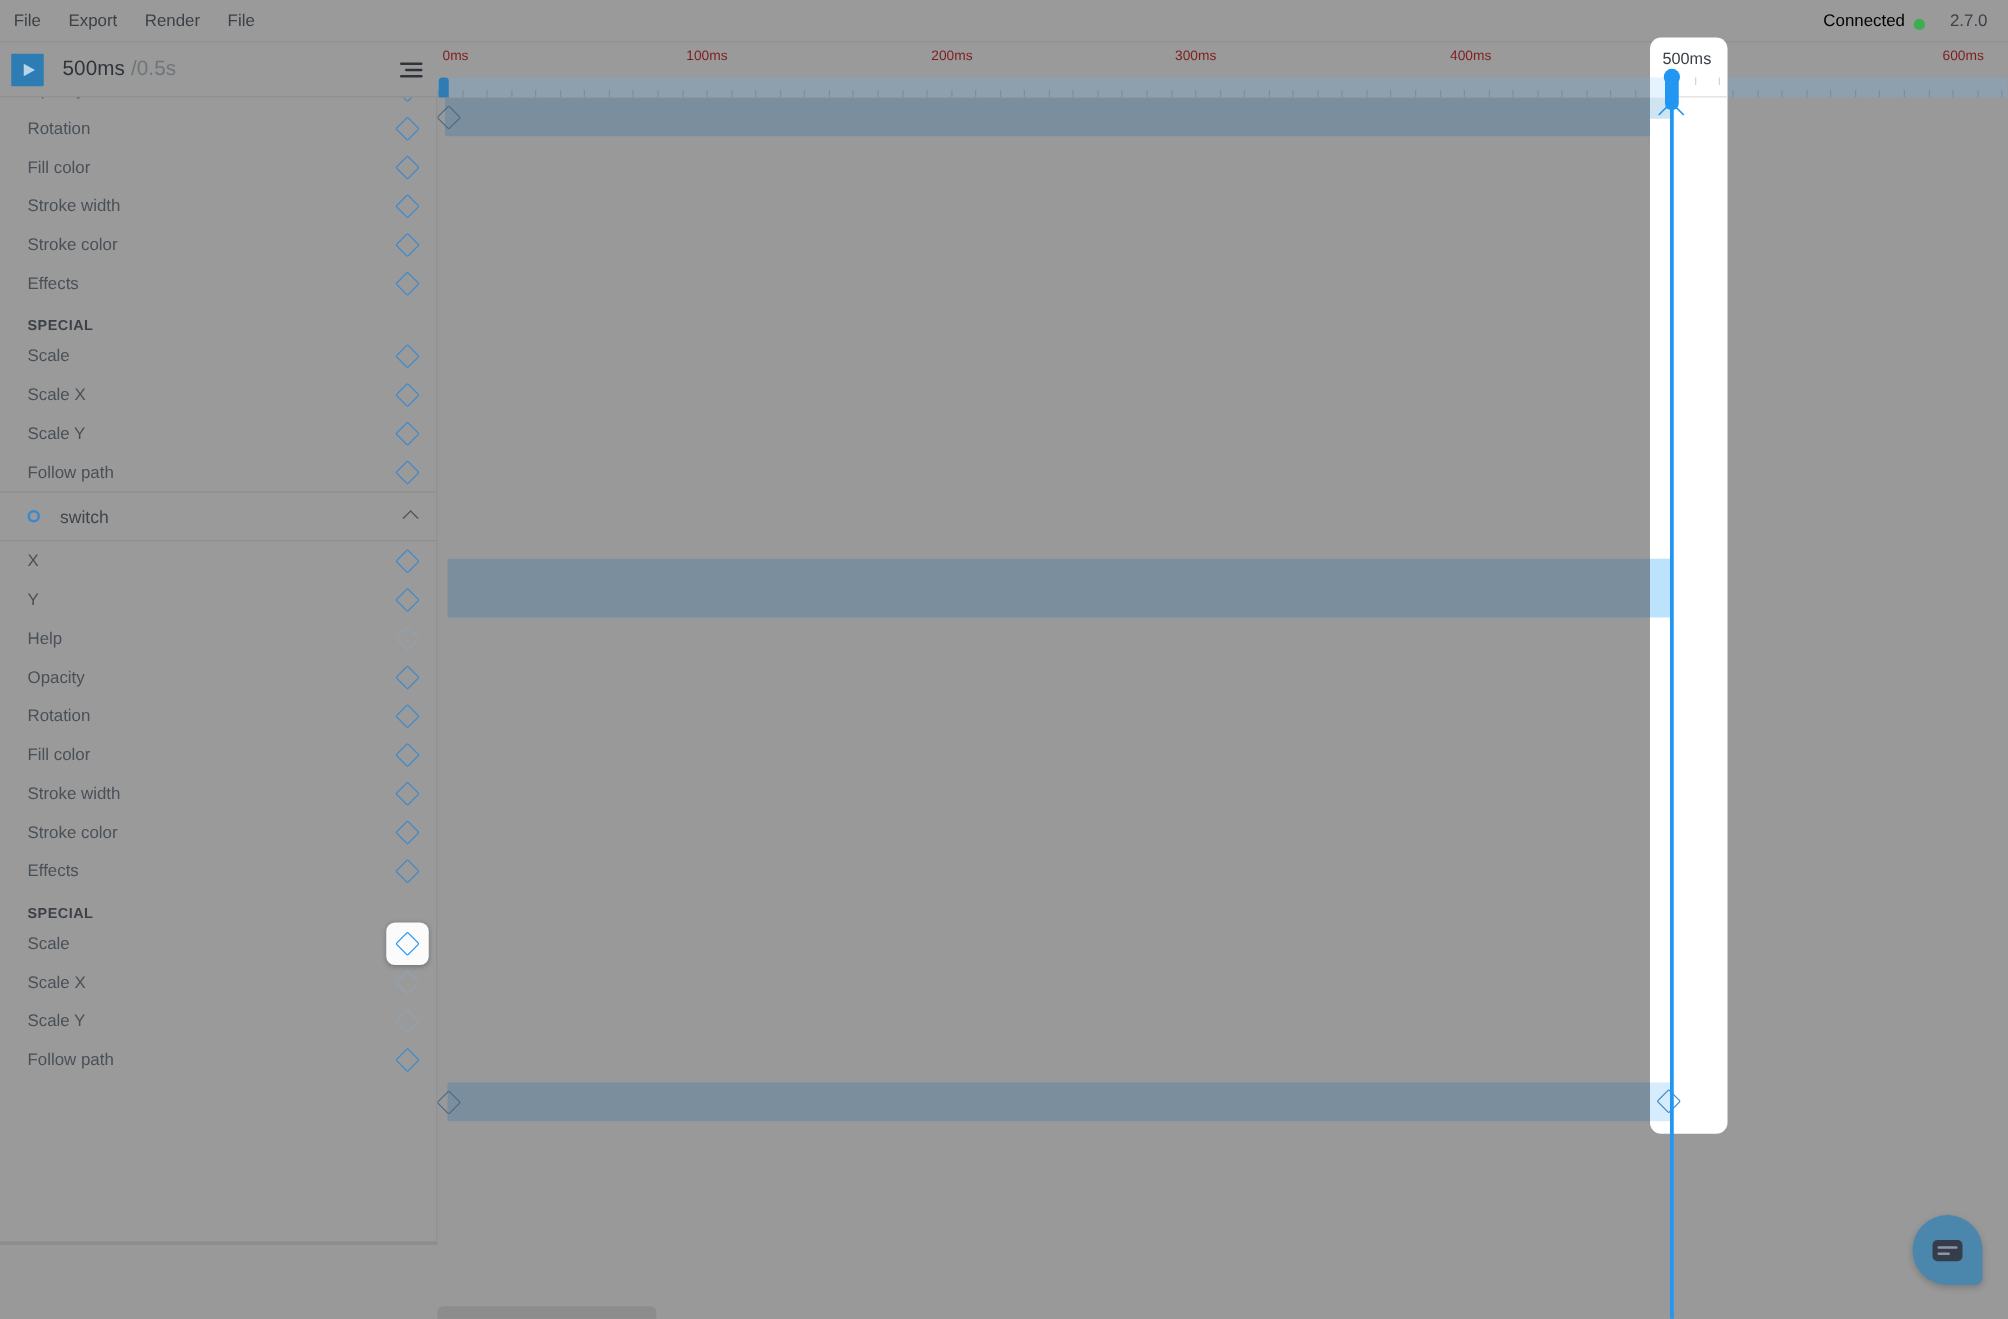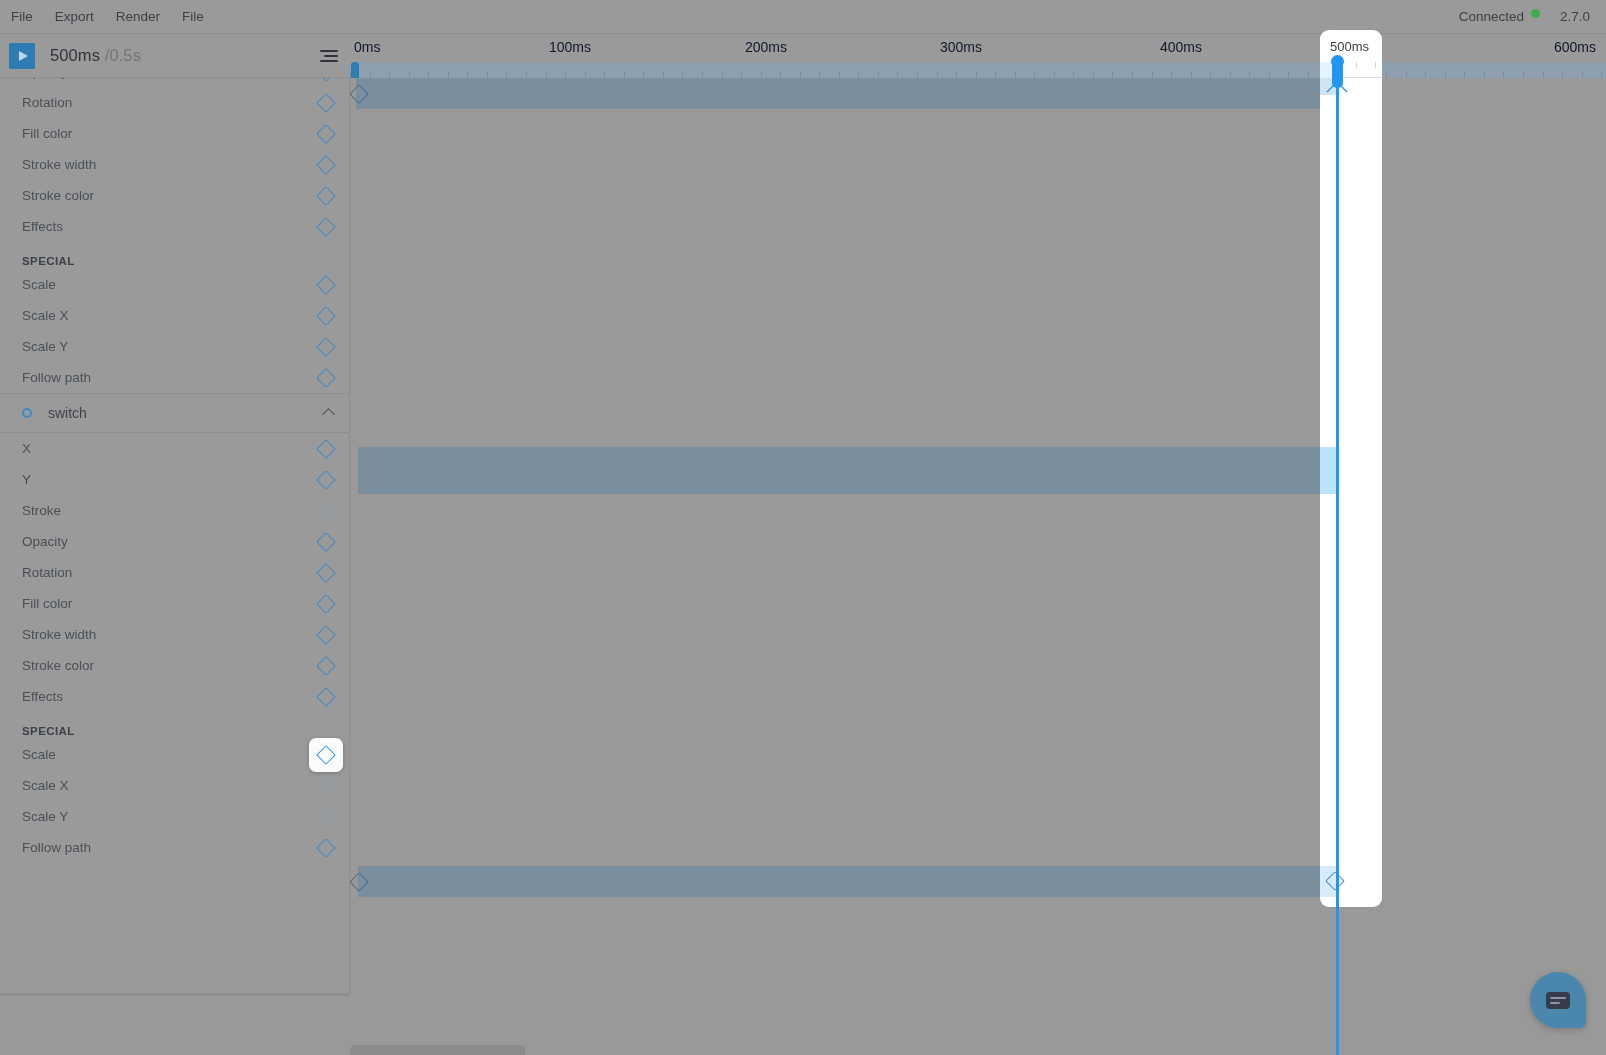--- a/index.html
+++ b/index.html
@@ -18,21 +18,21 @@
     background: #9a9a9a;
     display: flex; align-items: center;
     font-size: 13.5px;
     border-bottom: 1px solid #8e8e8e;
   }
   .menu-item {
     padding: 11px 11px; line-height: 34px;
     color: #3c4147; cursor: default;
   }
   #menubar .spacer { flex: 1; }
-  #conn-wrap { display: flex; align-items: flex-start; gap: 7px; font-size: 13.5px; color: #404040; }
+  #conn-wrap { display: flex; align-items: flex-end; gap: 7px; font-size: 13.5px; color: #000000; }
   #conn-dot { width: 9px; height: 9px; border-radius: 50%; background: #3cae4f; display: inline-block; }
   #version { font-size: 13.5px; color: #3c4147; margin: 0 16px 0 20px; }
 
   
   #toolbar {
     position: absolute; top: 34px; left: 0;
     width: 350px; height: 44px;
     background: #9a9a9a;
     display: flex; align-items: center;
     border-bottom: 1px solid #8e8e8e;
@@ -123,21 +123,21 @@
   }
 
   
   #ruler {
     position: absolute; top: 34px; left: 350px;
     width: 1256px; height: 28px;
     background: #9a9a9a;
   }
   .tick-label {
     position: absolute; top: 5px;
-    font-size: 14px; color: #0f172a;
+    font-size: 11px; color: #7f1d1d;
     white-space: nowrap;
     text-align: right;
   }
   #ruler-band {
     position: absolute; top: 62px; left: 350px;
     width: 1256px; height: 16px;
     background: #8e9fae;
   }
   .minor-tick {
     position: absolute; bottom: 0; width: 1px; height: 6px;
@@ -356,21 +356,21 @@
     </div>
     <div class="prop-row">
       <span class="lbl">X</span>
       <span class="diamond"></span>
     </div>
     <div class="prop-row">
       <span class="lbl">Y</span>
       <span class="diamond"></span>
     </div>
     <div class="prop-row">
-      <span class="lbl">Stroke</span>
+      <span class="lbl">Help</span>
       <span class="diamond dim"></span>
     </div>
     <div class="prop-row">
       <span class="lbl">Opacity</span>
       <span class="diamond"></span>
     </div>
     <div class="prop-row">
       <span class="lbl">Rotation</span>
       <span class="diamond"></span>
     </div>

